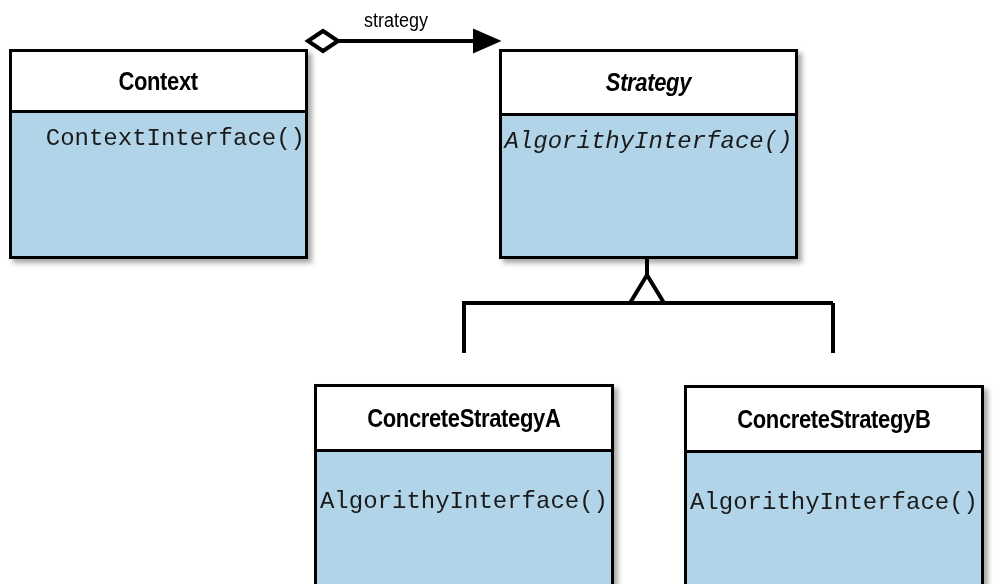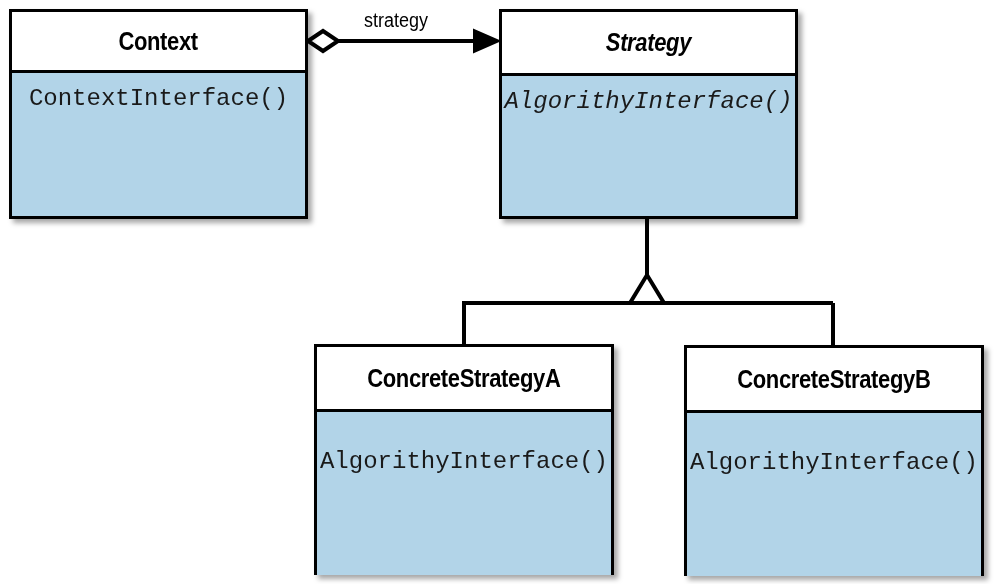--- a/index.html
+++ b/index.html
@@ -23,20 +23,21 @@
     top: 0;
     width: 1000px;
     height: 584px;
   }
   .uml-class {
     position: absolute;
     box-sizing: border-box;
     border: 3px solid #000000;
     background: #15803d;
     box-shadow: 4px 4px 5px rgba(0,0,0,0.35);
+    margin-top: 40px;
   }
   .uml-name-compartment {
     box-sizing: border-box;
     background: #ffffff;
     border-bottom: 3px solid #000000;
     display: flex;
     align-items: center;
     justify-content: center;
     text-align: center;
   }
@@ -74,21 +75,21 @@
     font-size: 20px;
     color: #000000;
     white-space: nowrap;
     transform: scaleX(0.9);
     transform-origin: left top;
   }
 
   
   #class-context        { left: 9px;   top: 9px;   width: 299px; height: 210px; }
   #class-context .uml-name-compartment    { height: 61px; }
-  #class-context .uml-members-compartment { height: 143px; }
+  #class-context .uml-members-compartment { height: 143px; justify-content: flex-end; }
 
   #class-strategy       { left: 499px; top: 9px;   width: 299px; height: 210px; }
   #class-strategy .uml-name-compartment    { height: 64px; }
   #class-strategy .uml-members-compartment { height: 140px; }
 
   #class-concrete-a     { left: 314px; top: 344px; width: 300px; height: 231px; }
   #class-concrete-a .uml-name-compartment    { height: 65px; }
   #class-concrete-a .uml-members-compartment { height: 163px; padding-top: 36px; }
 
   #class-concrete-b     { left: 684px; top: 345px; width: 300px; height: 231px; }

